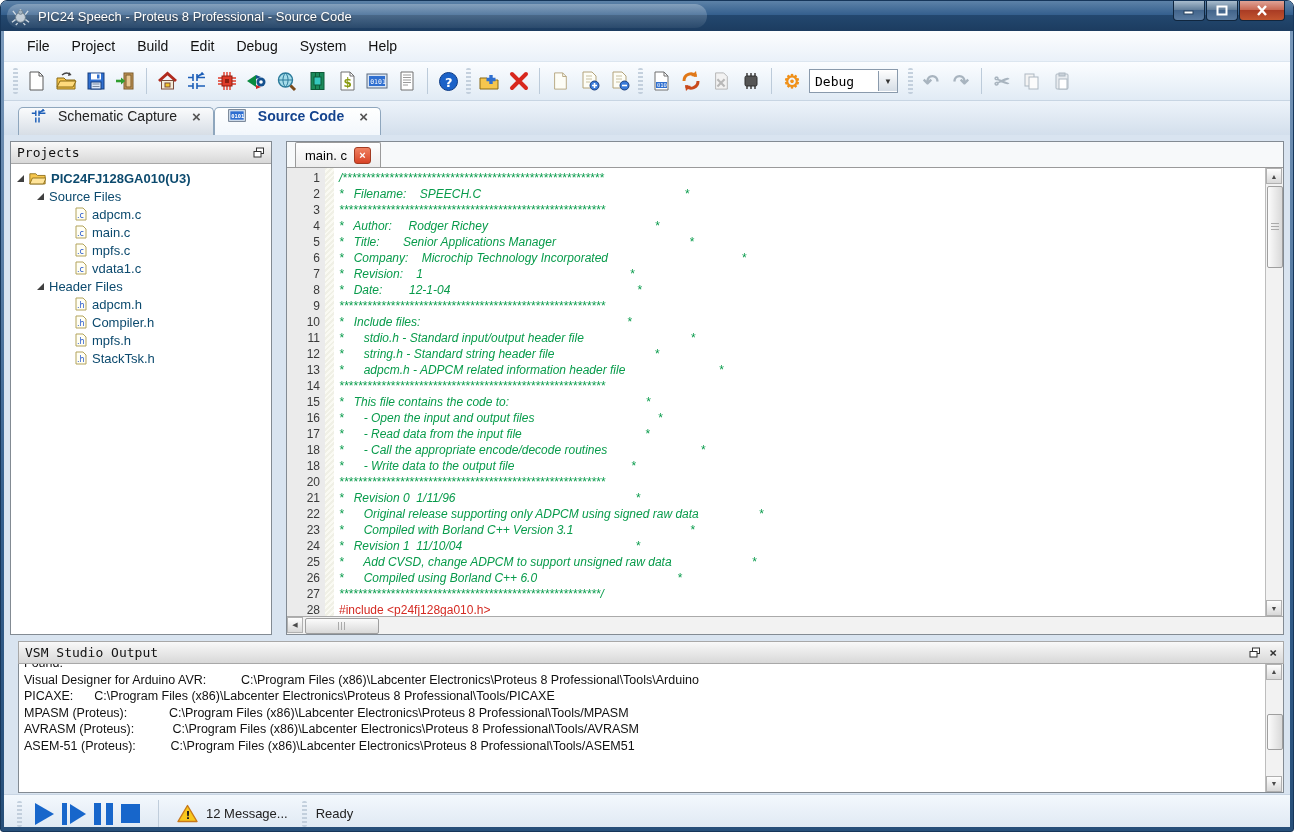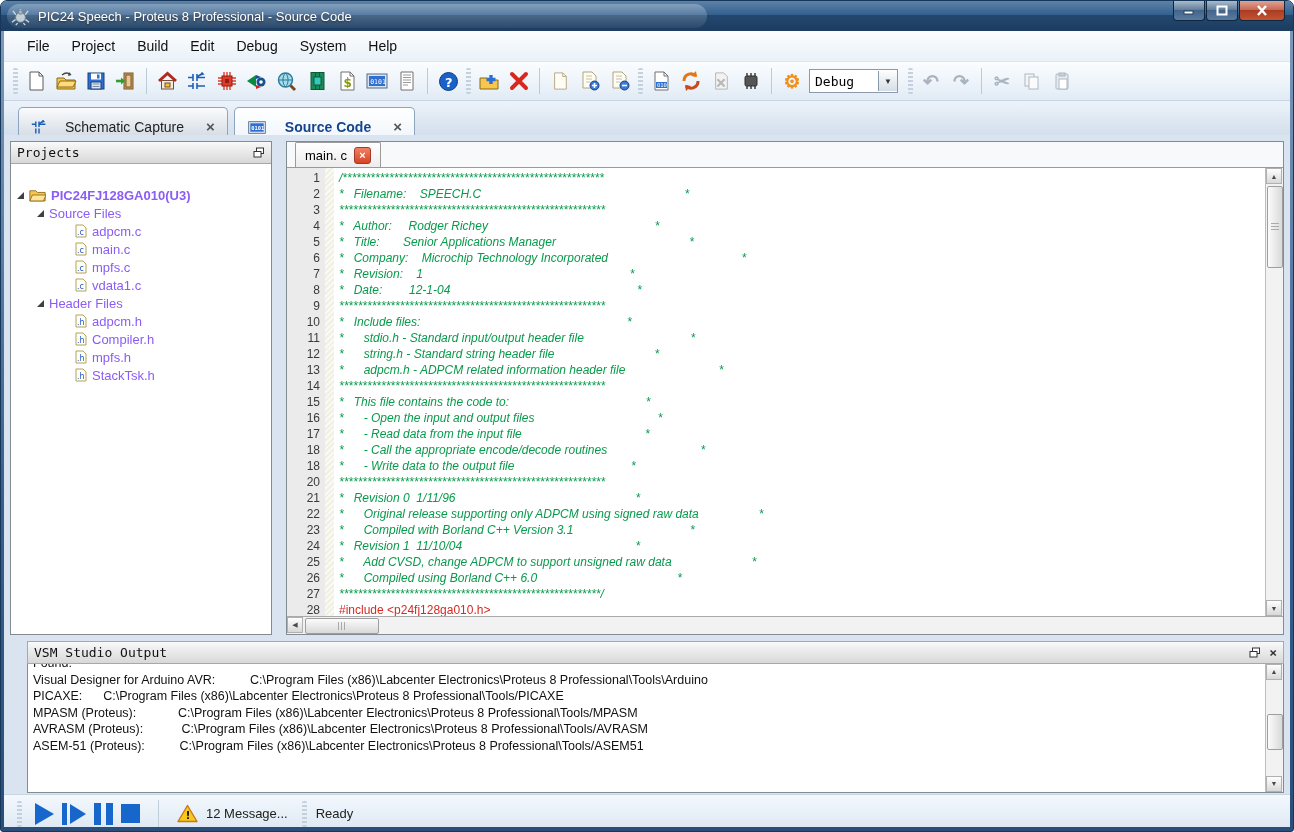--- a/index.html
+++ b/index.html
@@ -32,35 +32,35 @@
   .tbtn svg{display:block;}
   .glyph{font-size:19px;line-height:19px;font-weight:bold;}
   .gray{color:#a8b4bf;}
   .dbg-select{display:flex;align-items:center;height:22px;border:1px solid #8a9aac;background:#fff;margin-left:2px;}
   .dbg-select .val{width:58px;padding:0 5px;font-size:13px;font-family:"DejaVu Sans Mono",monospace;}
   .dbg-select .drop{width:18px;height:20px;margin:0;border-left:1px solid #8a9aac;
     background:linear-gradient(#fdfdfd,#d5dde6);display:flex;align-items:center;justify-content:center;
     font-size:8px;color:#333;}
   
   .tabrow{height:34px;background:linear-gradient(#edf3fa,#d3dfec);display:flex;align-items:flex-end;padding-left:14px;}
-  .apptab{height:27px;display:flex;align-items:flex-end;gap:18px;padding:0 12px;font-size:14px;
-    border:1px solid #8ea6bd;border-bottom:none;border-radius:5px 5px 0 0;margin-right:6px;}
+  .apptab{height:27px;display:flex;align-items:flex-start;gap:11px;padding:0 12px;font-size:14px;
+    border:1px solid #8ea6bd;border-bottom:none;border-radius:5px 5px 0 0;}
   .apptab.inactive{background:linear-gradient(#fafbfc,#d7dee6);color:#222;}
   .apptab.active{background:linear-gradient(#ffffff,#f2f7fc);font-weight:bold;color:#15448e;}
   .tab-close{font-size:15px;font-weight:bold;color:#555;margin-left:4px;}
   
   .mainrow{display:flex;height:500px;padding:6px 6px 0 6px;gap:14px;box-sizing:border-box;}
   .panel{border:1px solid #838b93;background:#fff;display:flex;flex-direction:column;box-sizing:border-box;}
   .projects{width:262px;}
   .panel-head{height:21px;background:linear-gradient(#f9f9f9,#d8d8d8);border-bottom:1px solid #a8a8a8;
     display:flex;align-items:center;padding:0 6px;font-family:"DejaVu Sans Mono",monospace;font-size:13px;color:#111;}
   .panel-head .spacer{flex:1;}
   .float-ico svg{display:block;}
   .xsmall{font-size:13px;font-weight:bold;color:#333;margin-left:8px;}
-  .tree{padding-top:22px;font-size:13px;color:#8b5cf6;}
+  .tree{padding-top:5px;font-size:13px;color:#0c4a6e;}
   .tree-row{height:18px;display:flex;align-items:center;white-space:pre;}
   .tree-row .exp{width:0;height:0;border-left:7px solid transparent;border-bottom:7px solid #404040;margin-right:5px;}
   .tree-row .ticon{margin-right:5px;display:flex;}
   .tree-row.bold .lbl{font-weight:bold;}
   
   .editor{flex:1;display:flex;flex-direction:column;}
   .ed-tabbar{height:25px;background:#f7f9fa;border-bottom:1px solid #9a9a9a;display:flex;align-items:flex-end;}
   .ed-tab{height:24px;display:flex;align-items:center;gap:7px;margin-left:8px;padding:0 9px;
     border:1px solid #9a9a9a;border-bottom:none;border-radius:2px 2px 0 0;
     background:linear-gradient(#ffffff,#ededed);font-family:Liberation Sans, sans-serif;font-size:13px;}
@@ -84,21 +84,21 @@
     background:linear-gradient(90deg,#fbfbfb,#d9d9d9);}
   .vthumb .gr, .hthumb .gr{position:absolute;left:3px;right:3px;top:50%;height:8px;margin-top:-4px;
     background:repeating-linear-gradient(#aaa 0 1px,transparent 1px 3px);}
   .hscroll{height:17px;border-top:1px solid #aaa;background:#f2f2f2;position:relative;}
   .sbtn.left{left:0;top:0;} 
   .hthumb{position:absolute;top:1px;height:14px;border:1px solid #9f9f9f;border-radius:2px;
     background:linear-gradient(#fbfbfb,#d9d9d9);}
   .hthumb .gr{top:3px;bottom:3px;height:auto;margin:0;left:50%;width:8px;margin-left:-4px;
     background:repeating-linear-gradient(90deg,#aaa 0 1px,transparent 1px 3px);}
   
-  .vsm{margin:6px 6px 0 23px;}
+  .vsm{margin:6px 6px 0 14px;}
   .vsm-body{border:1px solid #838b93;border-top:none;background:#fff;height:128px;overflow:hidden;
     position:relative;padding-left:5px;font-size:12.5px;line-height:16.5px;color:#111;}
   .out-line{white-space:pre;}
   .out-line.clip{margin-top:-9px;}
   .vsm-scroll{position:absolute;right:0;top:0;bottom:0;}
   
   .statusbar{height:37px;margin-top:1px;background:linear-gradient(#f3f8fd,#dde7f2);
     display:flex;align-items:center;padding-left:10px;border-top:1px solid #c8d5e3;}
   .sb-sep{width:1px;height:28px;background:#c0cddb;margin:0 8px;}
   .play-tri{width:0;height:0;border-top:11px solid transparent;border-bottom:11px solid transparent;

